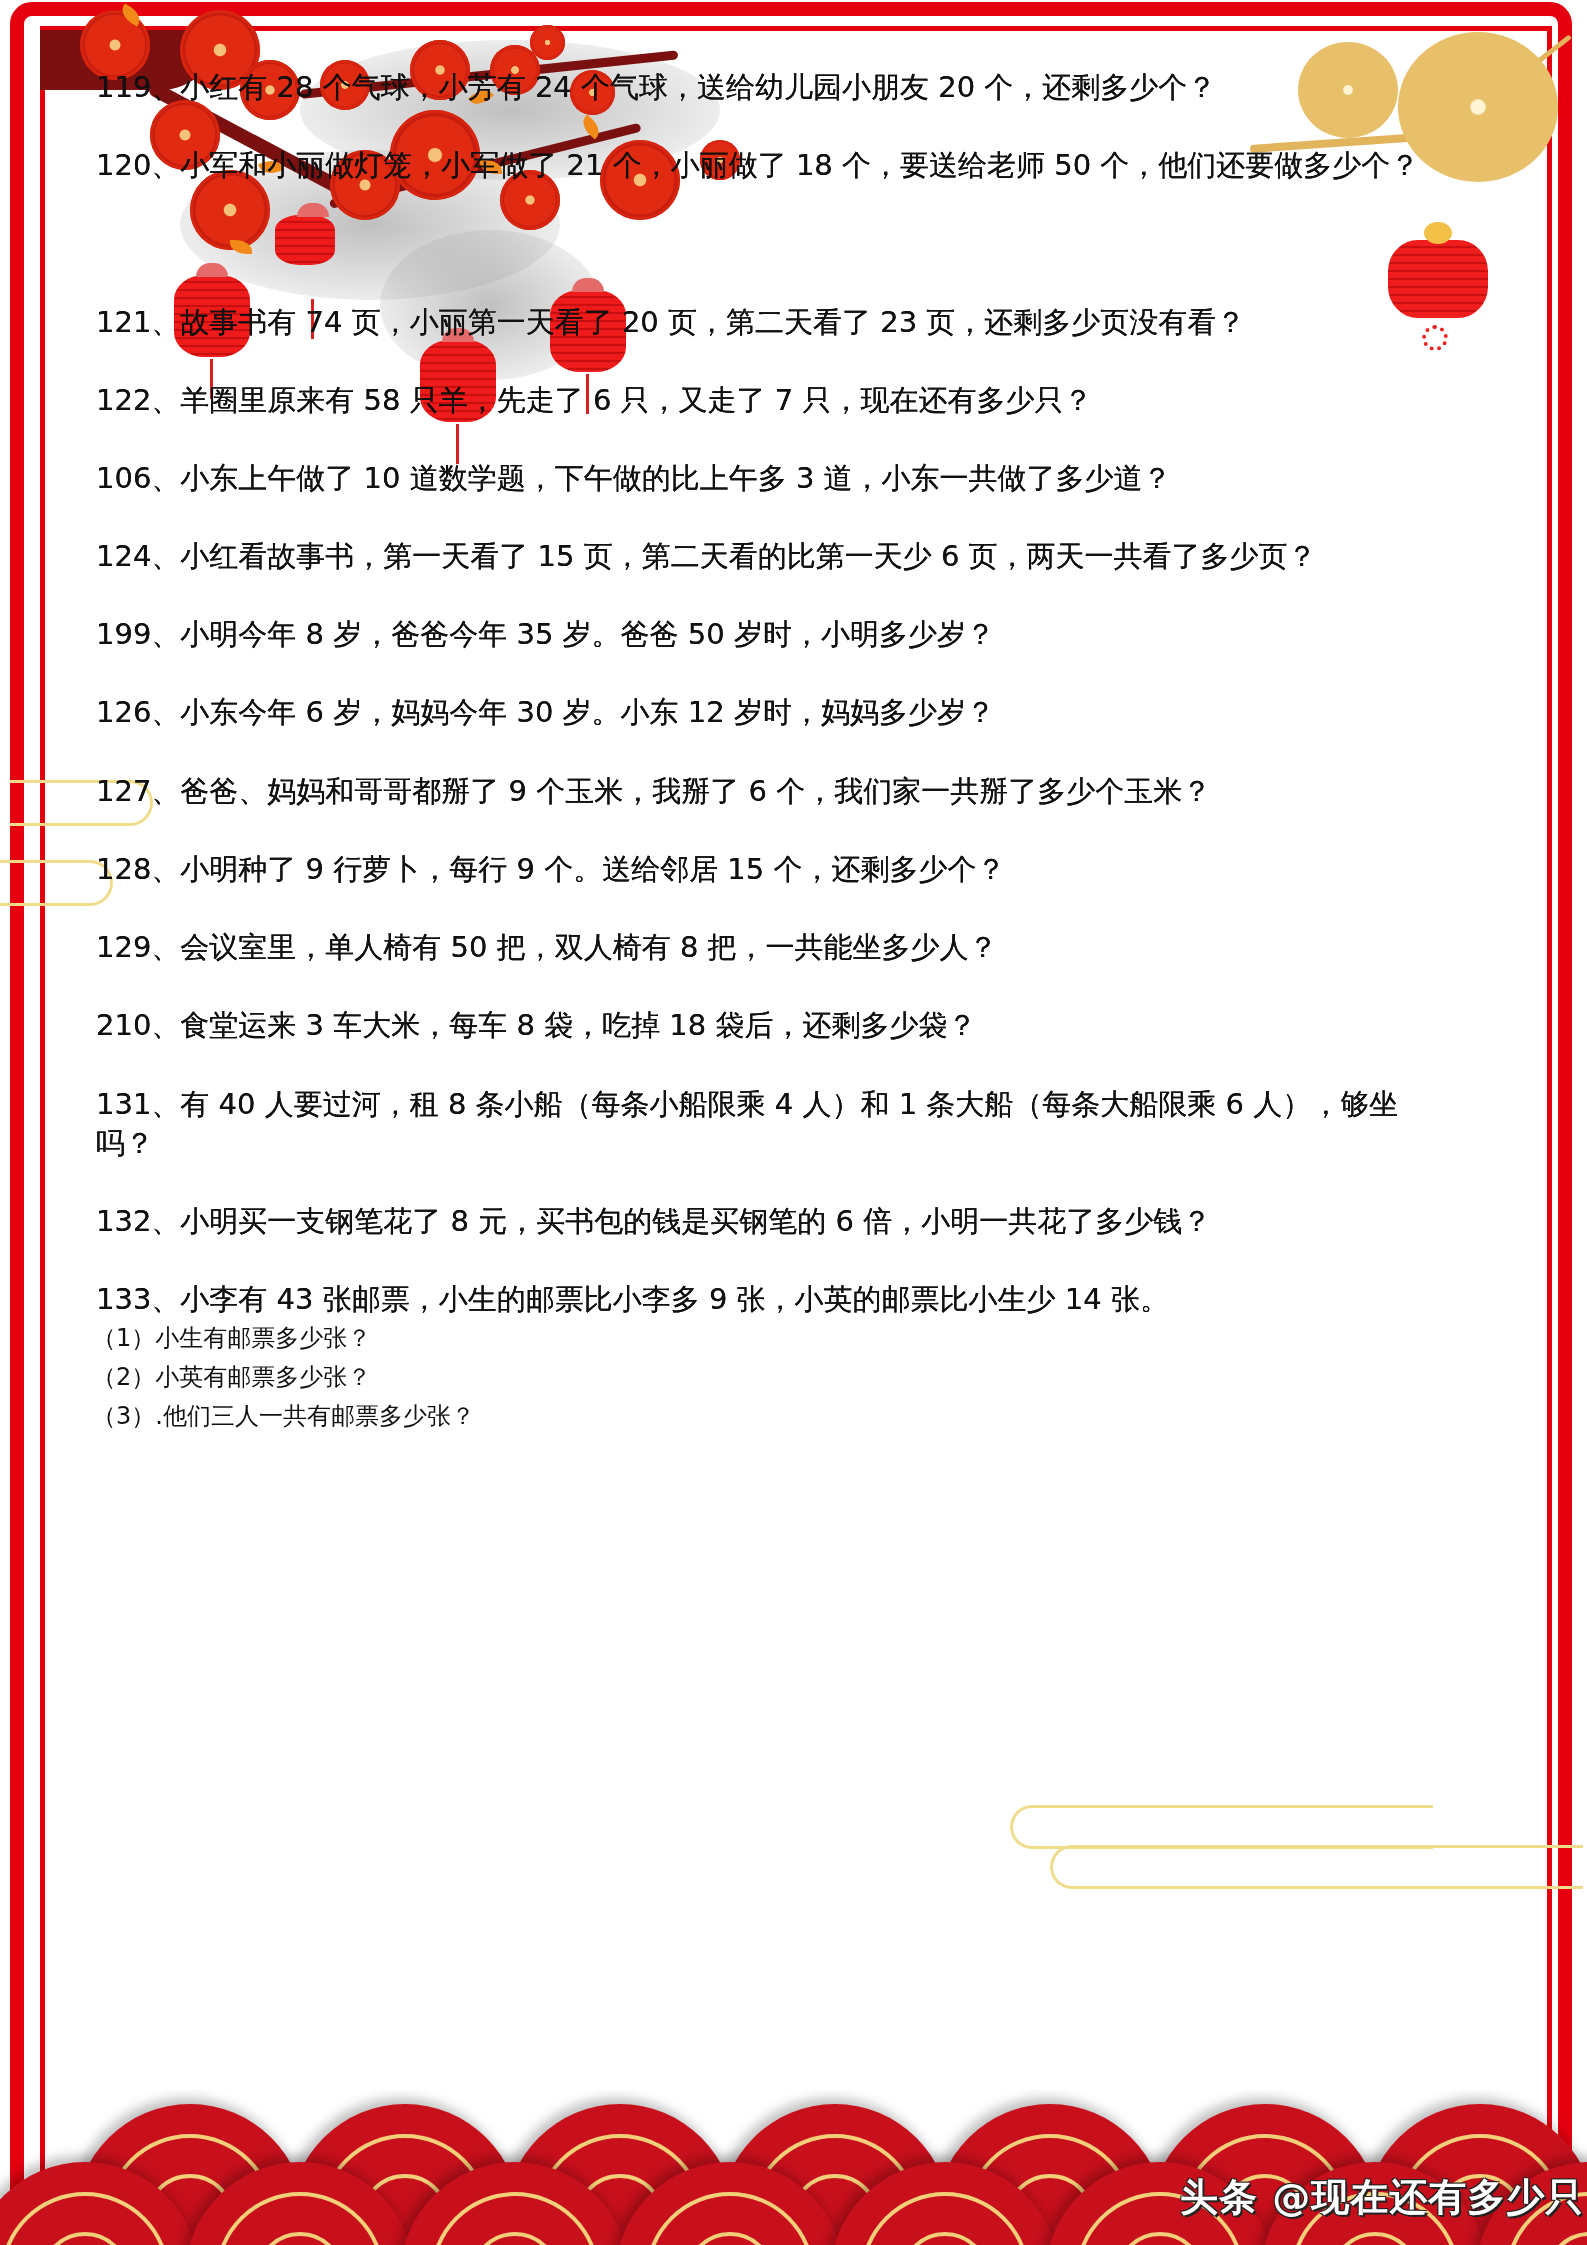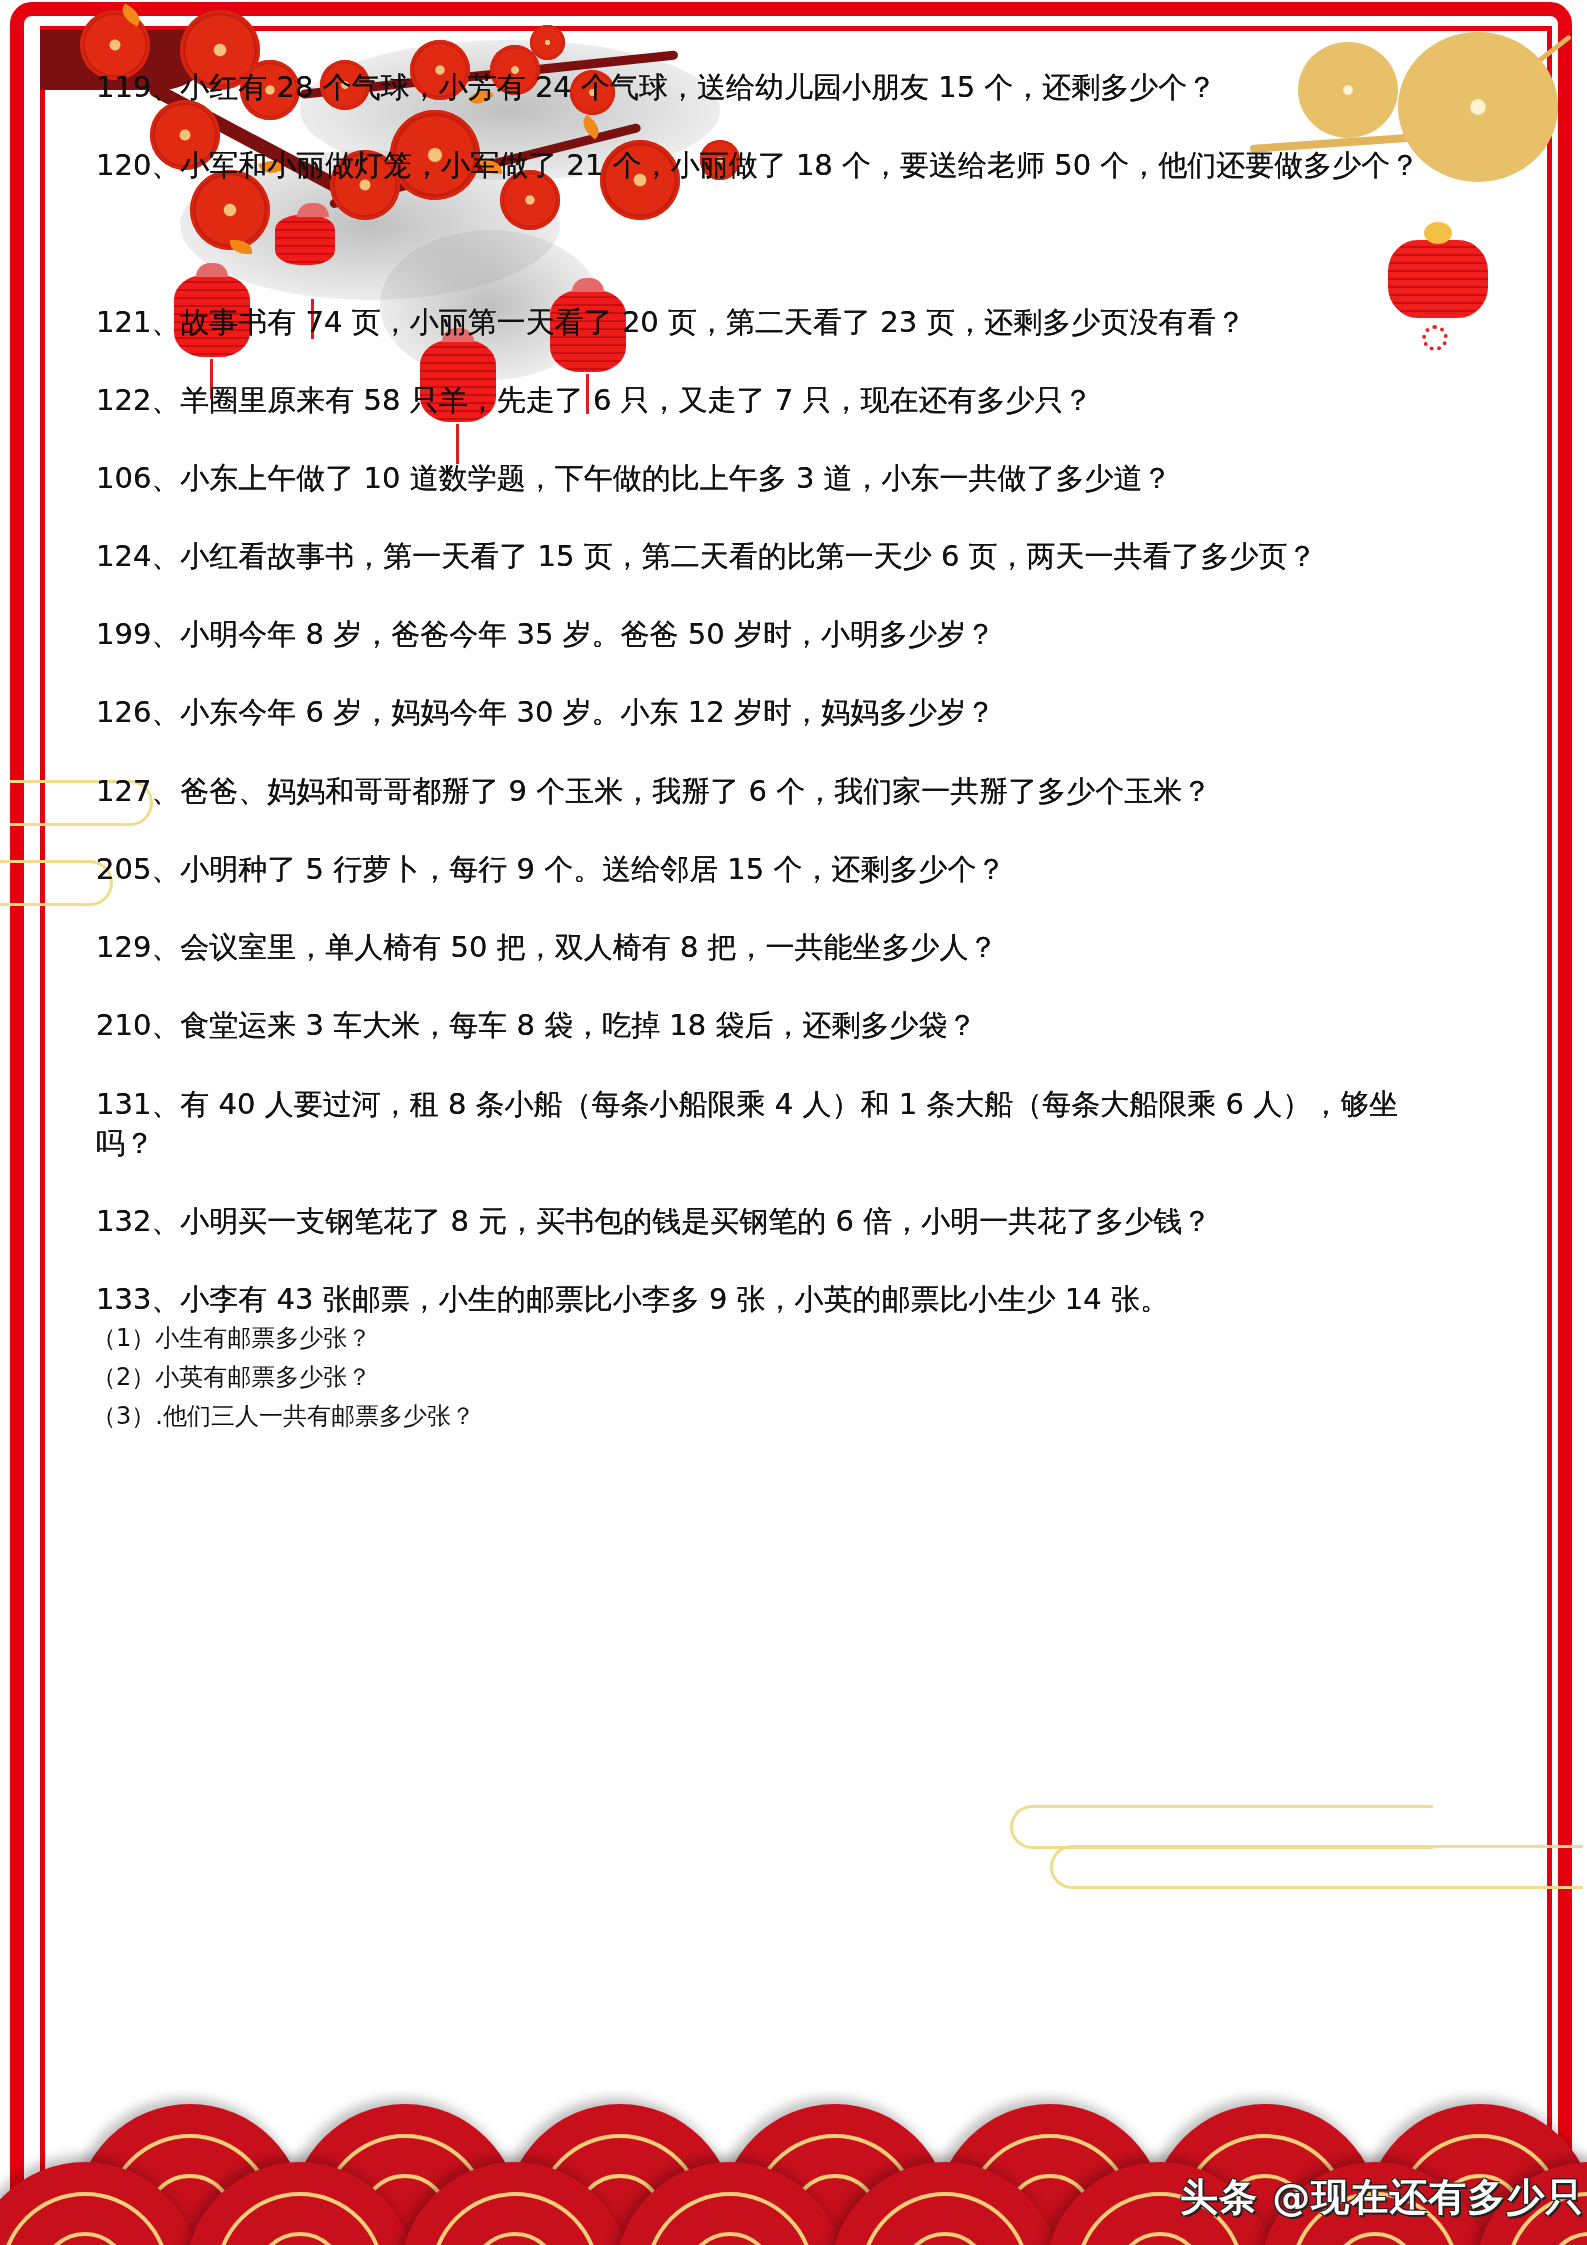--- a/index.html
+++ b/index.html
@@ -149,30 +149,30 @@
 <div class="deco" style="left:0;top:770px;width:360px;height:150px;">
   <div class="cloud-line" style="left:10px;top:10px;width:140px;height:40px;"></div>
   <div class="cloud-line" style="left:0;top:90px;width:110px;height:40px;"></div>
 </div>
 <div class="deco" style="left:1010px;top:1795px;width:560px;height:130px;">
   <div class="cloud-line left-open" style="left:0;top:10px;width:420px;height:38px;"></div>
   <div class="cloud-line left-open" style="left:40px;top:50px;width:530px;height:38px;"></div>
 </div>
 
 <div class="content">
-  <div class="problem" style="top:68px;">119、小红有 28 个气球，小芳有 24 个气球，送给幼儿园小朋友 15 个，还剩多少个？</div>
+  <div class="problem" style="top:68px;">119、小红有 28 个气球，小芳有 24 个气球，送给幼儿园小朋友 20 个，还剩多少个？</div>
   <div class="problem" style="top:146px;">120、小军和小丽做灯笼，小军做了 21 个，小丽做了 18 个，要送给老师 50 个，他们还要做多少个？</div>
   <div class="problem" style="top:303px;">121、故事书有 74 页，小丽第一天看了 20 页，第二天看了 23 页，还剩多少页没有看？</div>
   <div class="problem" style="top:381px;">122、羊圈里原来有 58 只羊，先走了 6 只，又走了 7 只，现在还有多少只？</div>
   <div class="problem" style="top:459px;">106、小东上午做了 10 道数学题，下午做的比上午多 3 道，小东一共做了多少道？</div>
   <div class="problem" style="top:537px;">124、小红看故事书，第一天看了 15 页，第二天看的比第一天少 6 页，两天一共看了多少页？</div>
   <div class="problem" style="top:615px;">199、小明今年 8 岁，爸爸今年 35 岁。爸爸 50 岁时，小明多少岁？</div>
   <div class="problem" style="top:693px;">126、小东今年 6 岁，妈妈今年 30 岁。小东 12 岁时，妈妈多少岁？</div>
   <div class="problem" style="top:772px;">127、爸爸、妈妈和哥哥都掰了 9 个玉米，我掰了 6 个，我们家一共掰了多少个玉米？</div>
-  <div class="problem" style="top:850px;">205、小明种了 5 行萝卜，每行 9 个。送给邻居 15 个，还剩多少个？</div>
+  <div class="problem" style="top:850px;">128、小明种了 9 行萝卜，每行 9 个。送给邻居 15 个，还剩多少个？</div>
   <div class="problem" style="top:928px;">129、会议室里，单人椅有 50 把，双人椅有 8 把，一共能坐多少人？</div>
   <div class="problem" style="top:1006px;">210、食堂运来 3 车大米，每车 8 袋，吃掉 18 袋后，还剩多少袋？</div>
   <div class="problem" style="top:1085px;">131、有 40 人要过河，租 8 条小船（每条小船限乘 4 人）和 1 条大船（每条大船限乘 6 人），够坐</div>
   <div class="problem" style="top:1124px;">吗？</div>
   <div class="problem" style="top:1202px;text-align:right;">132、小明买一支钢笔花了 8 元，买书包的钱是买钢笔的 6 倍，小明一共花了多少钱？</div>
   <div class="problem" style="top:1280px;">133、小李有 43 张邮票，小生的邮票比小李多 9 张，小英的邮票比小生少 14 张。</div>
   <div class="sub" style="top:1319px;left:-4px;">（1）小生有邮票多少张？</div>
   <div class="sub" style="top:1358px;left:-4px;text-align:center;">（2）小英有邮票多少张？</div>
   <div class="sub" style="top:1397px;left:-4px;">（3）.他们三人一共有邮票多少张？</div>
 </div>

